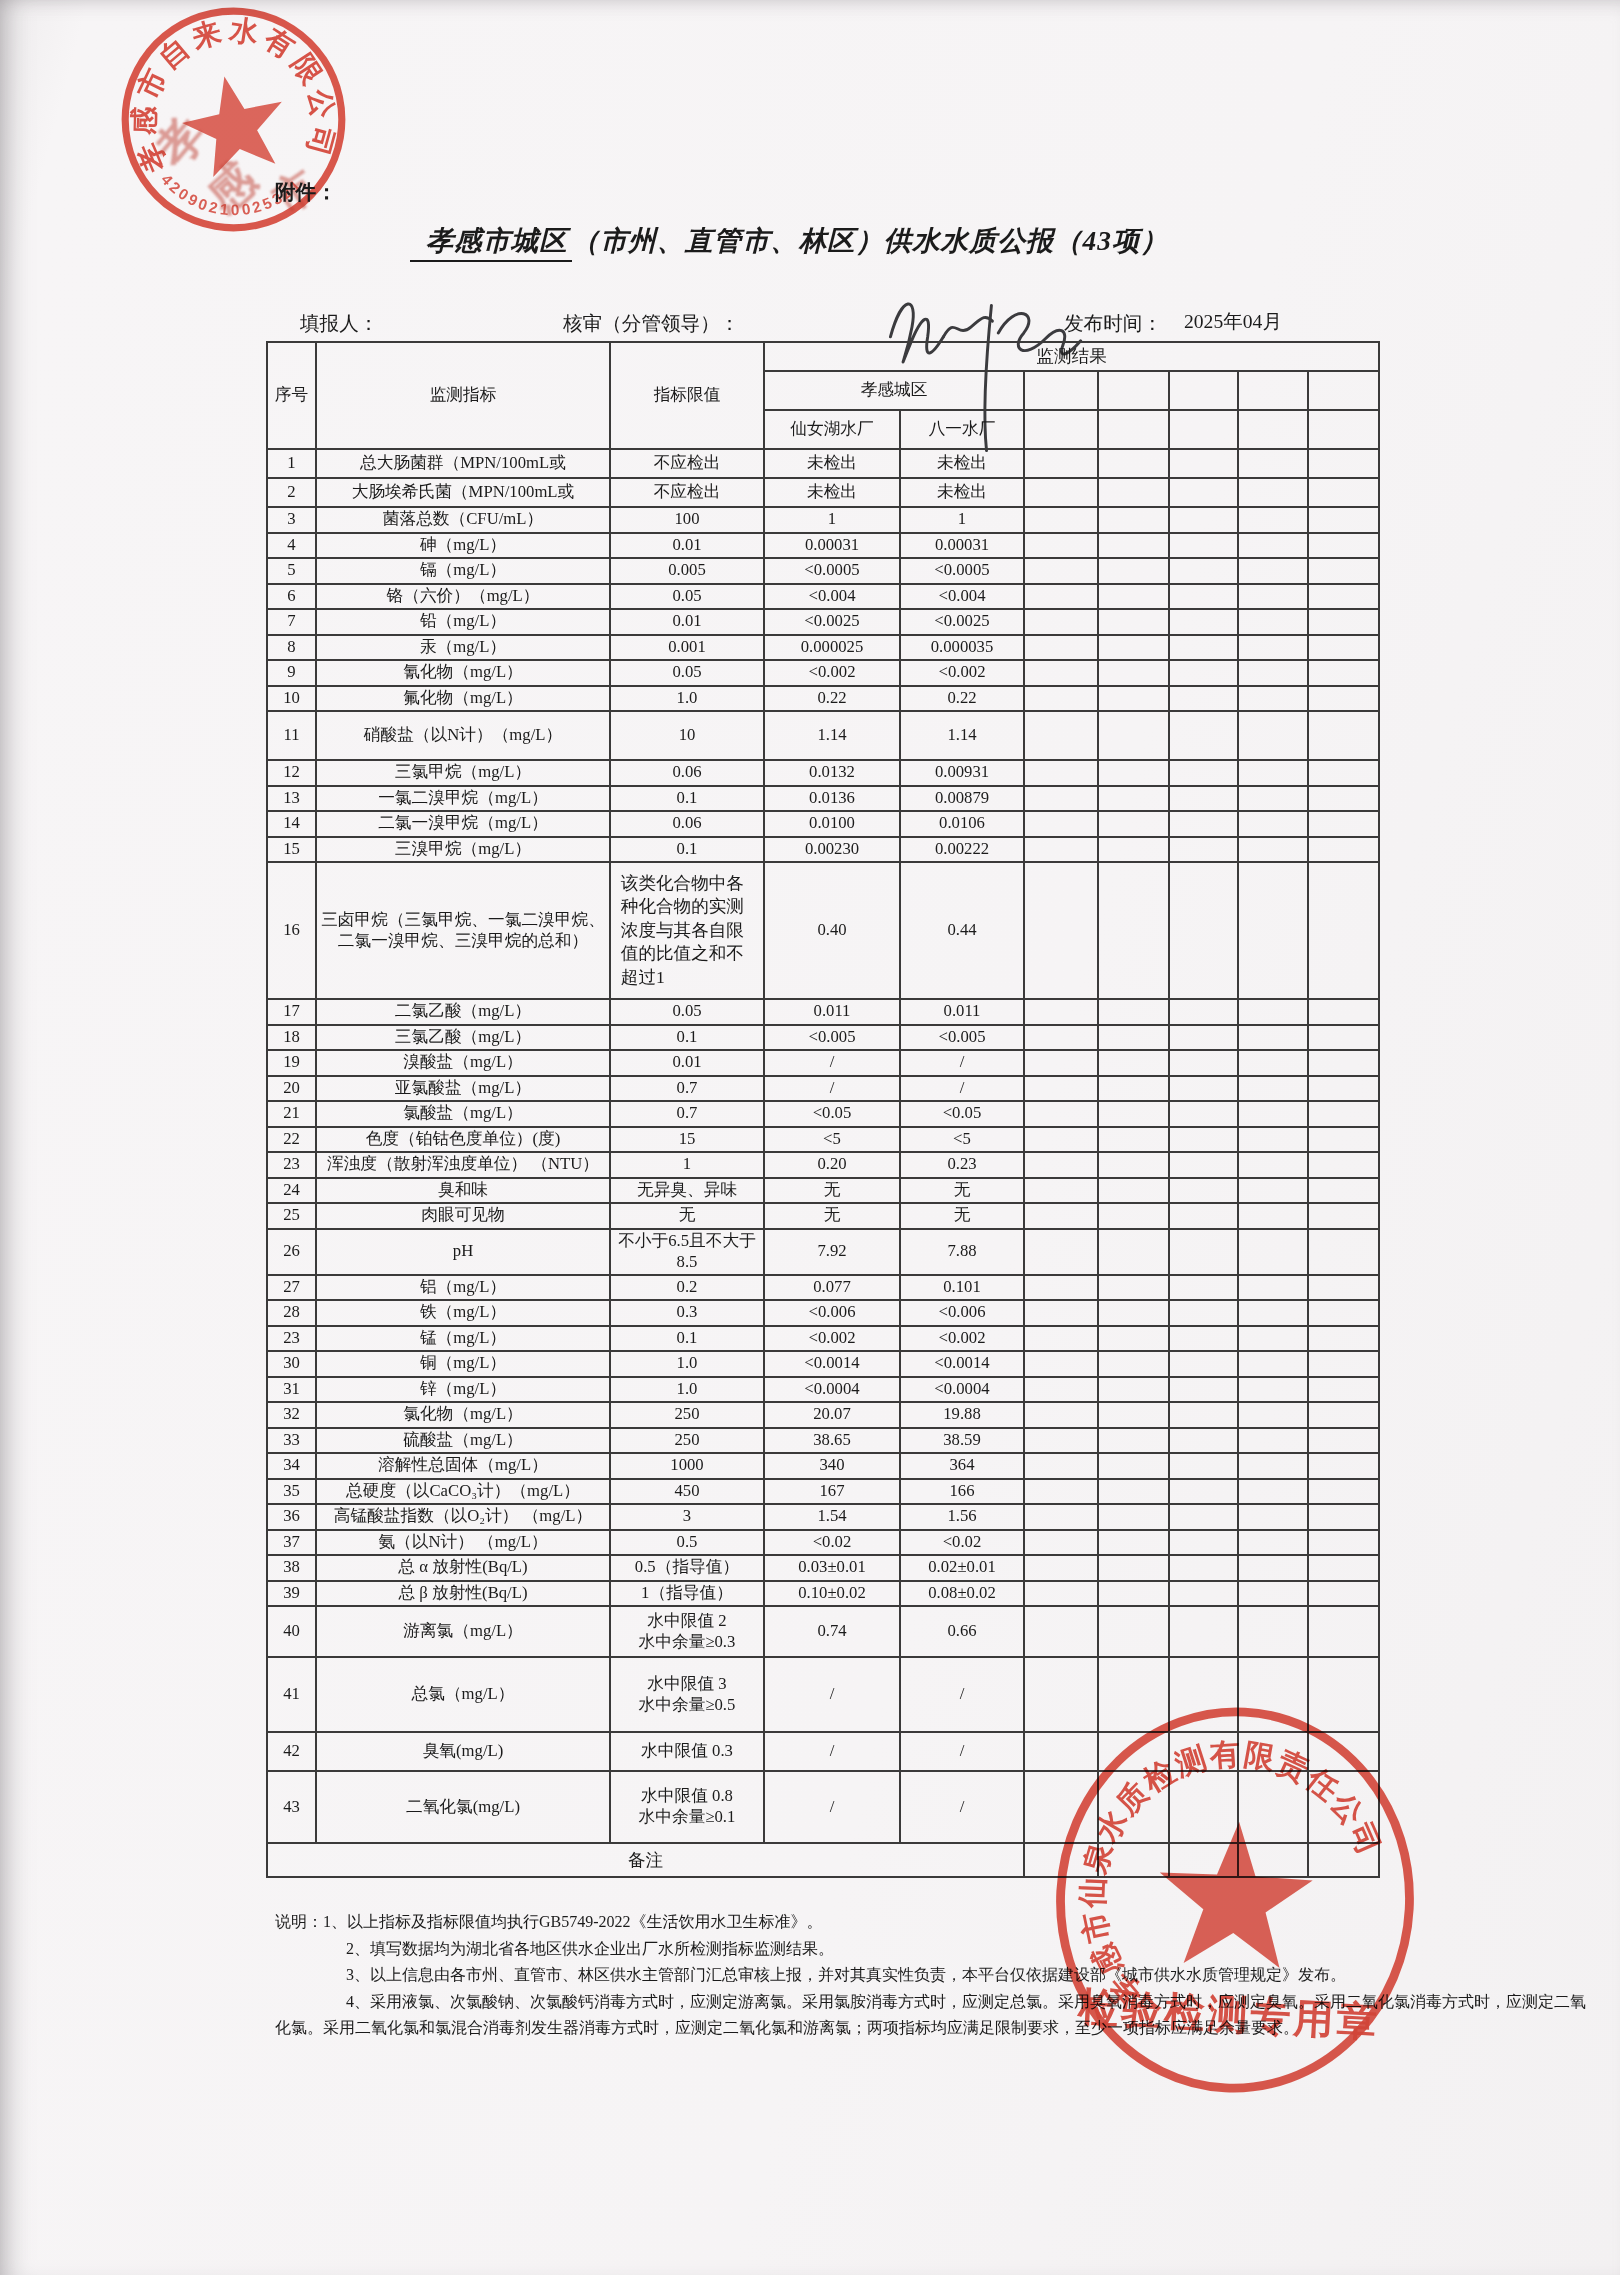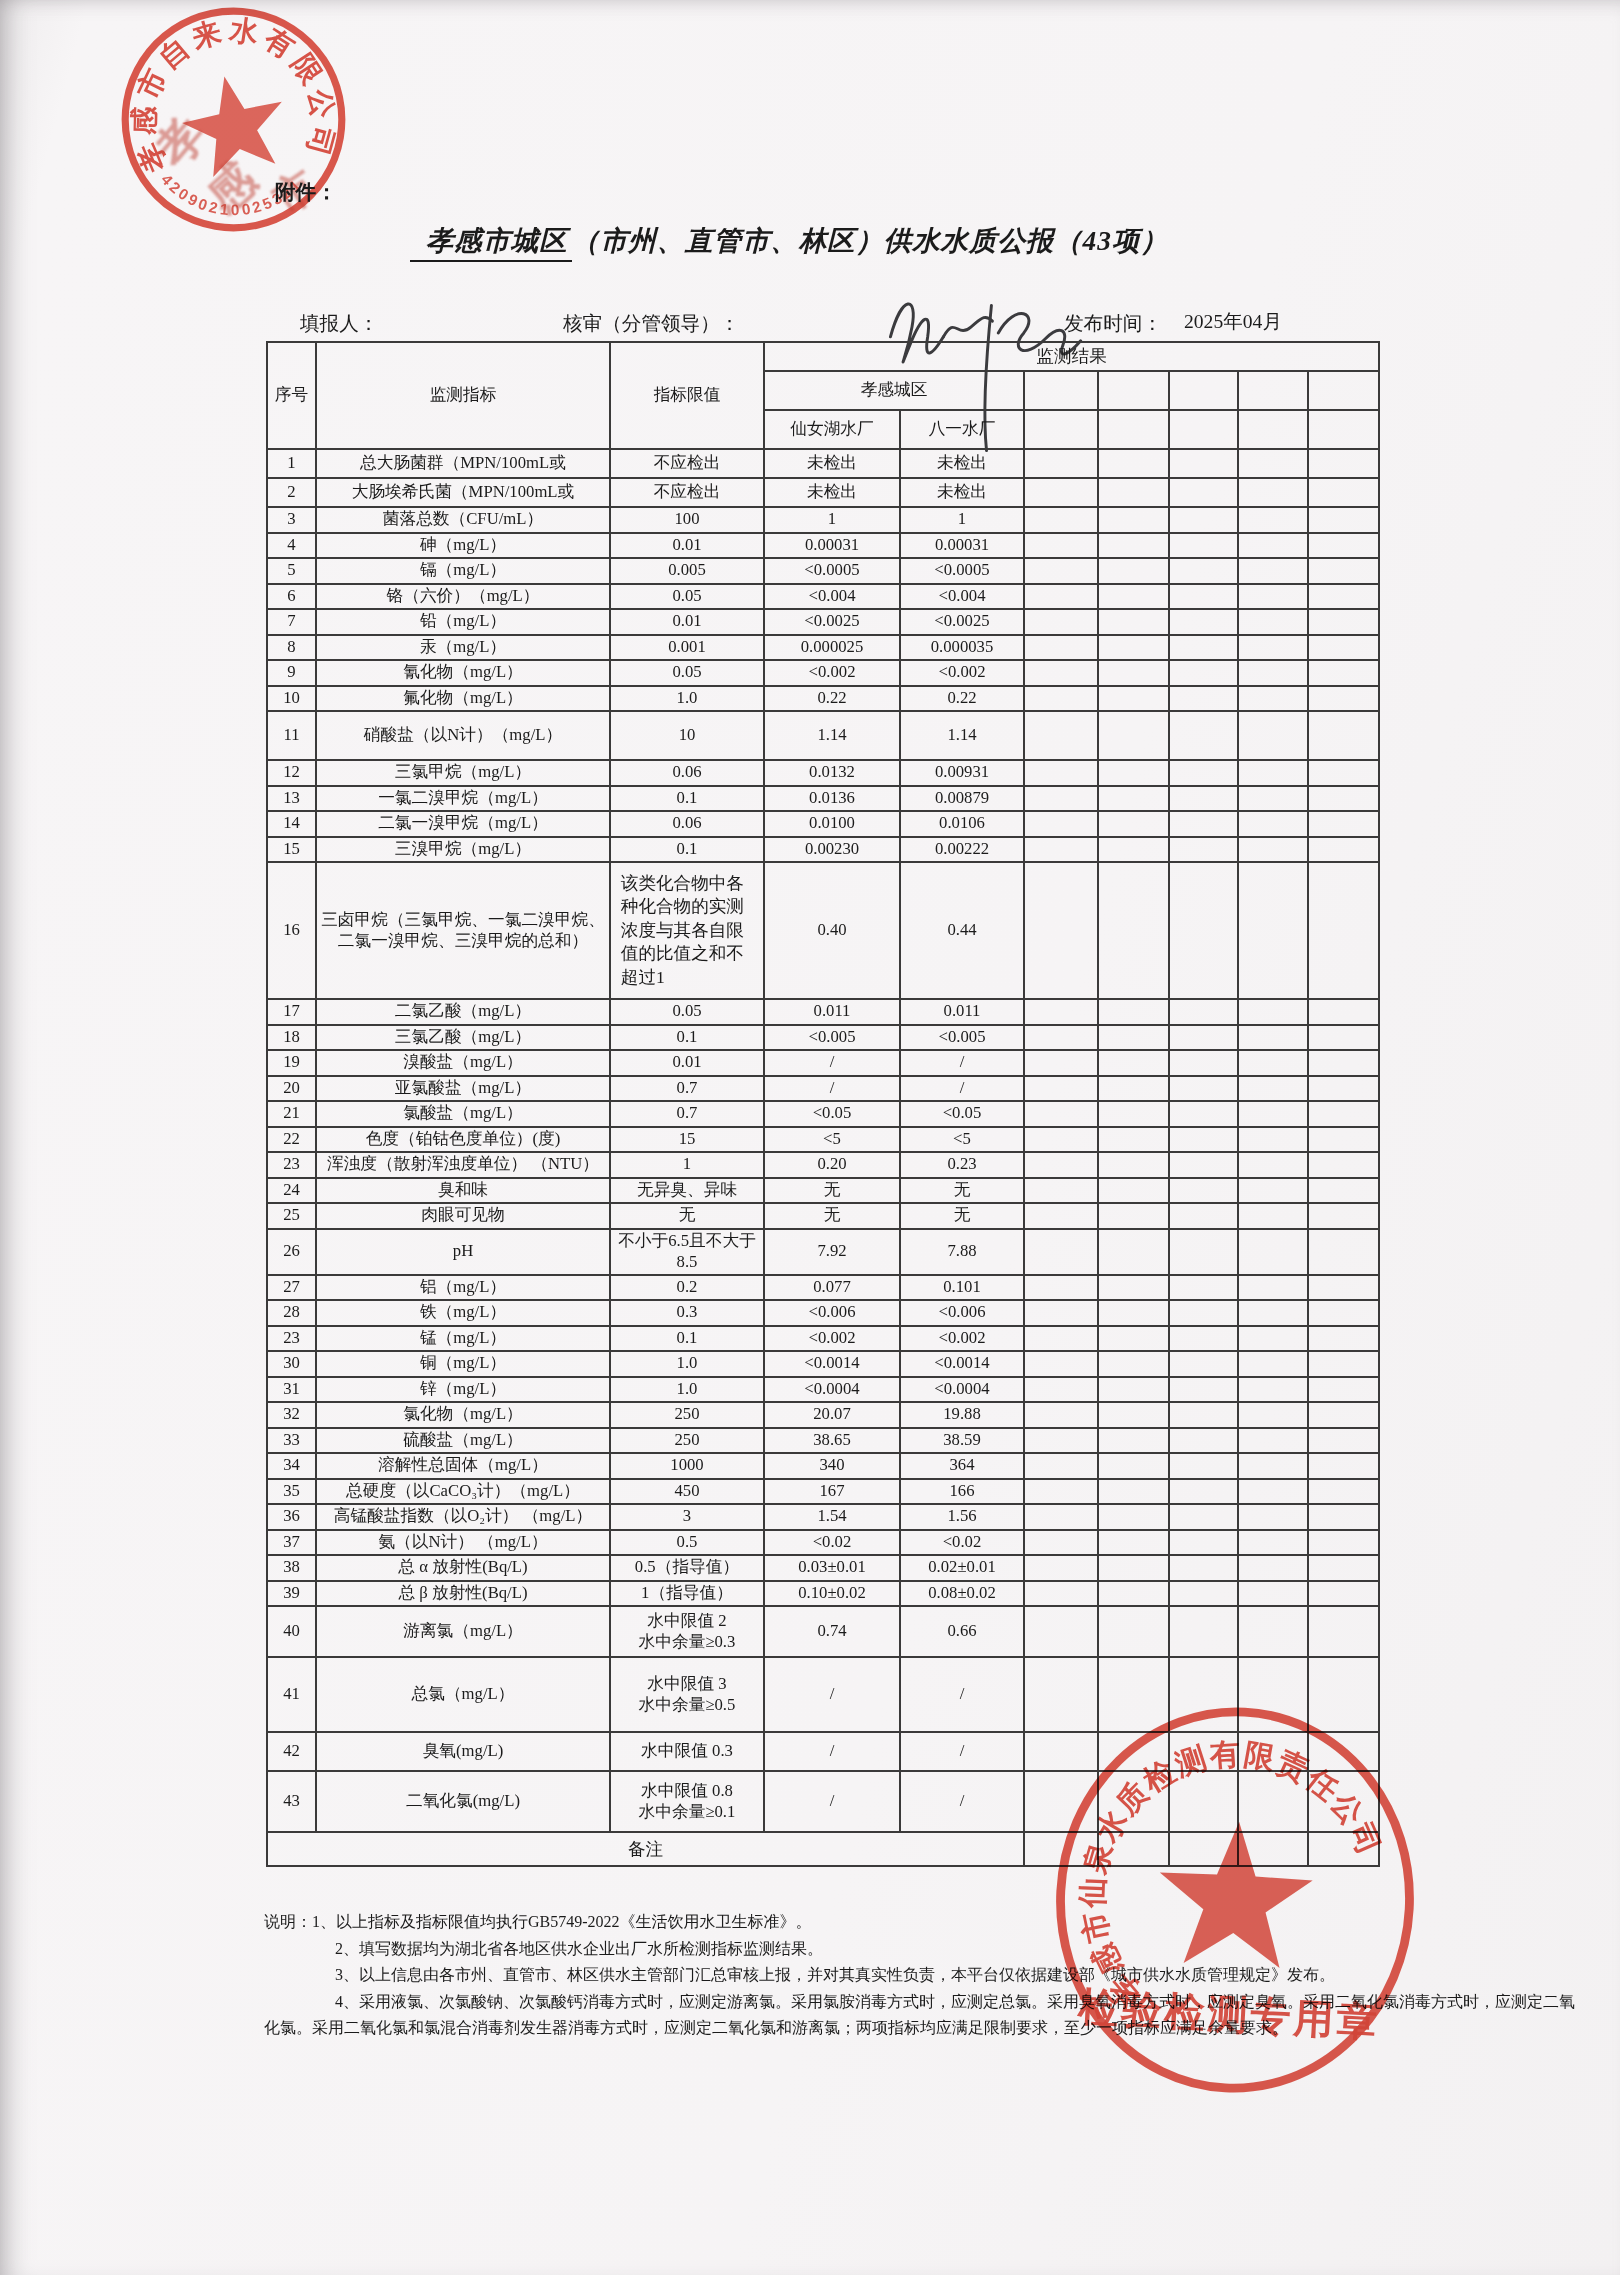--- a/index.html
+++ b/index.html
@@ -52,21 +52,21 @@
 
   
   .stamp{position:absolute;mix-blend-mode:multiply;opacity:.92;}
   .stamp-top{left:116px;top:2px;}
   .stamp-bottom{left:1039px;top:1694px;}
 
   
   .signature{position:absolute;left:861px;top:276px;}
 
   .notes{
-    position:absolute;left:264px;top:1909px;width:1323px;
+    position:absolute;left:275px;top:1909px;width:1323px;
     font-size:16px;line-height:26.5px;
   }
   .notes .n-first{text-indent:0;}
   .notes .n-item{text-indent:71px;}
 </style>
 </head>
 <body>
 
 <div class="paper">
 
@@ -654,21 +654,21 @@
           <td class="c-ind">臭氧(mg/L)</td>
           <td class="c-limit">水中限值 0.3</td>
           <td class="c-val">/</td>
           <td class="c-val">/</td>
           <td></td>
           <td></td>
           <td></td>
           <td></td>
           <td></td>
         </tr>
-        <tr style="height: 61px;">
+        <tr style="height: 72px;">
           <td>43</td>
           <td class="c-ind">二氧化氯(mg/L)</td>
           <td class="c-limit">水中限值 0.8
 水中余量≥0.1</td>
           <td class="c-val">/</td>
           <td class="c-val">/</td>
           <td></td>
           <td></td>
           <td></td>
           <td></td>

